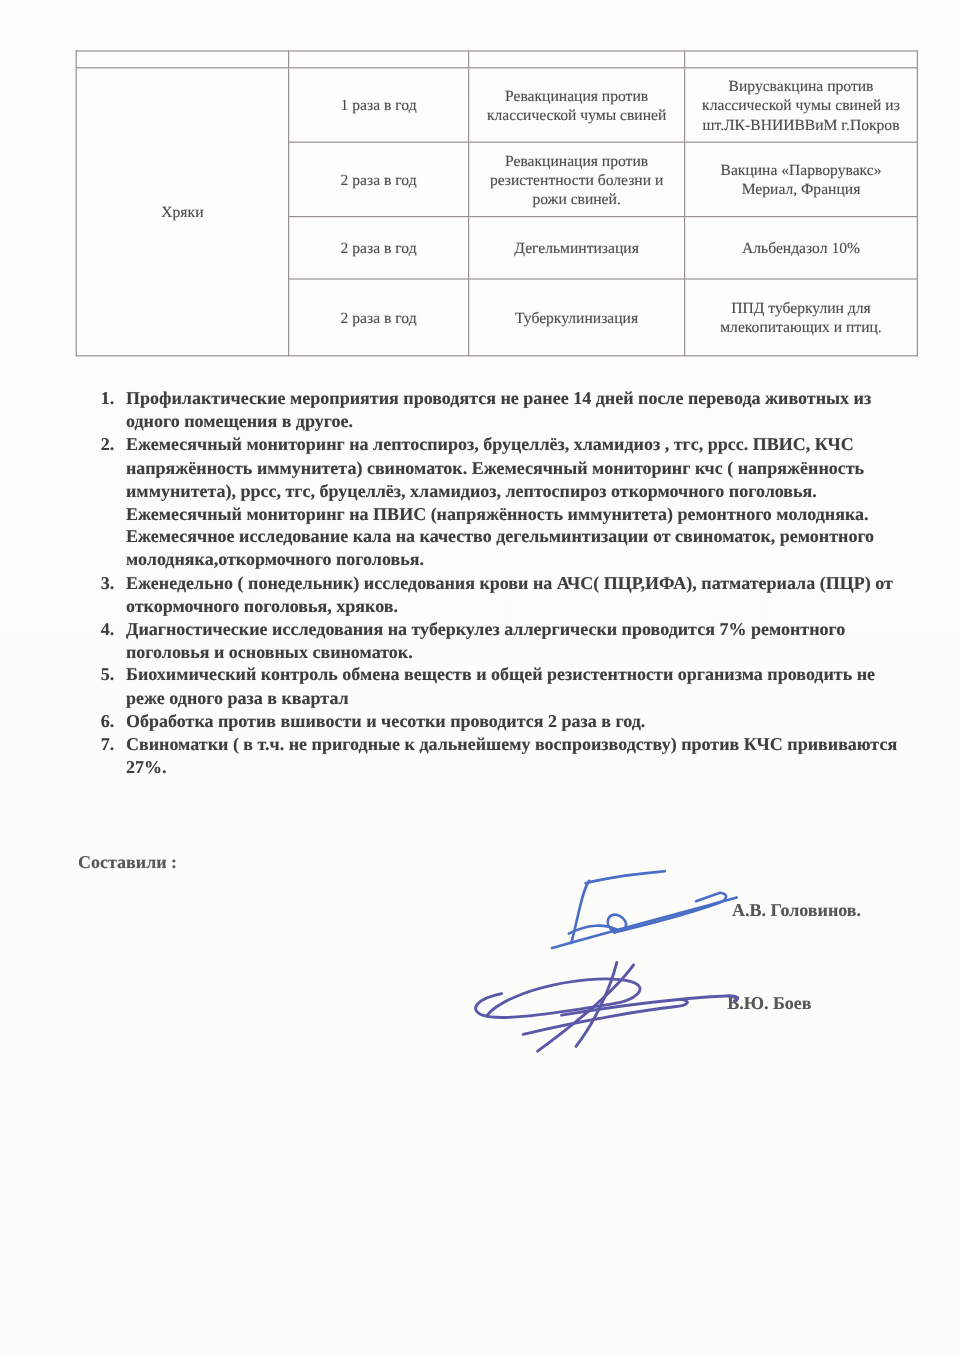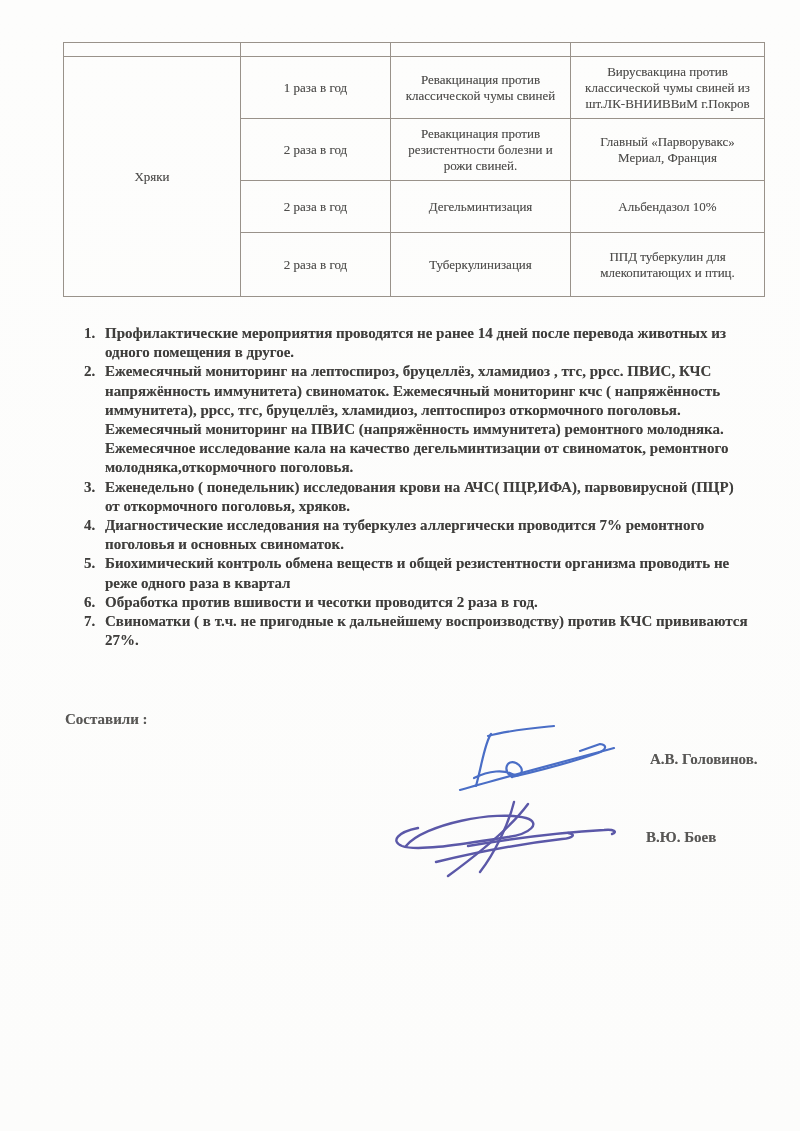--- a/index.html
+++ b/index.html
@@ -47,21 +47,21 @@
     position:absolute;left:65px;top:711px;
     font-size:15px;font-weight:600;color:#585755;
     text-shadow:0 0 .6px rgba(90,90,90,.4);
   }
   .signer-title{
     position:absolute;font-size:15px;font-weight:600;color:#585755;
     text-shadow:0 0 .6px rgba(90,90,90,.4);white-space:nowrap;
   }
   .signer-name{
     position:absolute;font-size:15px;font-weight:600;color:#585755;
-    text-shadow:0 0 .6px rgba(90,90,90,.4);white-space:nowrap;margin-left:40px;
+    text-shadow:0 0 .6px rgba(90,90,90,.4);white-space:nowrap;
   }
   .t1{left:65px;top:749px;}
   .n1{left:610px;top:751px;}
   .t2{left:65px;top:827px;}
   .n2{left:606px;top:829px;}
   .sig{position:absolute;}
   .sig1{left:452px;top:720px;}
   .sig2{left:376px;top:792px;}
   .sig path{fill:none;stroke-linecap:round;stroke-linejoin:round;}
 </style>
@@ -80,21 +80,21 @@
     </tr>
     <tr class="r1">
       <td rowspan="4">Хряки</td>
       <td class="freq">1 раза в год</td>
       <td>Ревакцинация против классической чумы свиней</td>
       <td>Вирусвакцина против классической чумы свиней из шт.ЛК-ВНИИВВиМ г.Покров</td>
     </tr>
     <tr class="r2">
       <td class="freq">2 раза в год</td>
       <td>Ревакцинация против резистентности болезни и рожи свиней.</td>
-      <td>Главный «Парворувакс» Мериал, Франция</td>
+      <td>Вакцина «Парворувакс» Мериал, Франция</td>
     </tr>
     <tr class="r3">
       <td class="freq">2 раза в год</td>
       <td>Дегельминтизация</td>
       <td>Альбендазол 10%</td>
     </tr>
     <tr class="r4">
       <td class="freq">2 раза в год</td>
       <td>Туберкулинизация</td>
       <td>ППД туберкулин для млекопитающих и птиц.</td>
@@ -106,21 +106,21 @@
     <div class="note">
       <span class="num">1.</span>
       <span class="txt">Профилактические мероприятия проводятся не ранее 14 дней после перевода животных из одного помещения в другое.</span>
     </div>
     <div class="note">
       <span class="num">2.</span>
       <span class="txt">Ежемесячный мониторинг на лептоспироз, бруцеллёз, хламидиоз , тгс, ррсс. ПВИС, КЧС  напряжённость иммунитета) свиноматок. Ежемесячный мониторинг кчс ( напряжённость иммунитета), ррсс, тгс, бруцеллёз, хламидиоз, лептоспироз откормочного поголовья. Ежемесячный мониторинг на ПВИС (напряжённость иммунитета) ремонтного молодняка. Ежемесячное исследование кала на качество дегельминтизации от свиноматок, ремонтного молодняка,откормочного поголовья.</span>
     </div>
     <div class="note">
       <span class="num">3.</span>
-      <span class="txt">Еженедельно ( понедельник) исследования крови  на АЧС( ПЦР,ИФА), парвовирусной (ПЦР) от откормочного поголовья, хряков.</span>
+      <span class="txt">Еженедельно ( понедельник) исследования крови  на АЧС( ПЦР,ИФА), патматериала (ПЦР) от откормочного поголовья, хряков.</span>
     </div>
     <div class="note">
       <span class="num">4.</span>
       <span class="txt">Диагностические исследования на туберкулез аллергически проводится 7% ремонтного поголовья и основных свиноматок.</span>
     </div>
     <div class="note">
       <span class="num">5.</span>
       <span class="txt">Биохимический контроль обмена веществ и общей резистентности организма проводить не реже одного раза в квартал</span>
     </div>
     <div class="note">

